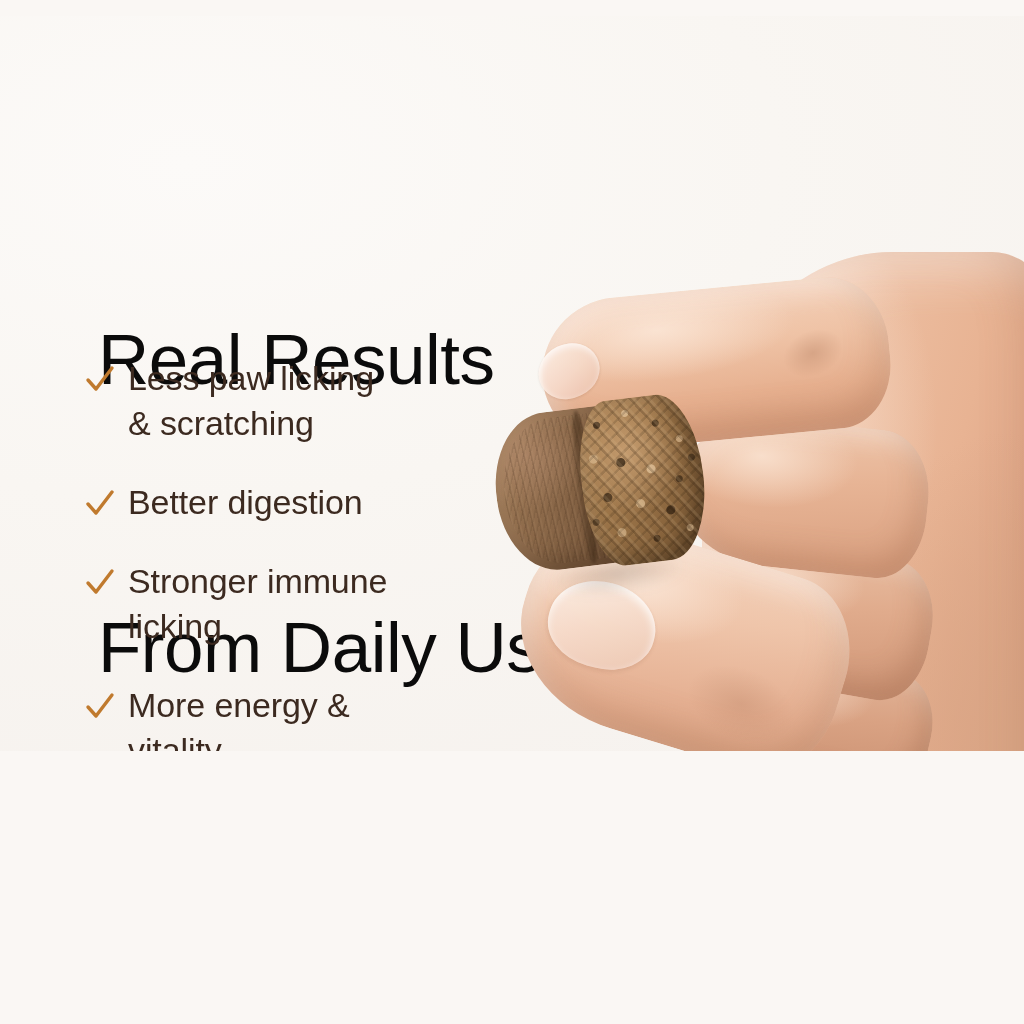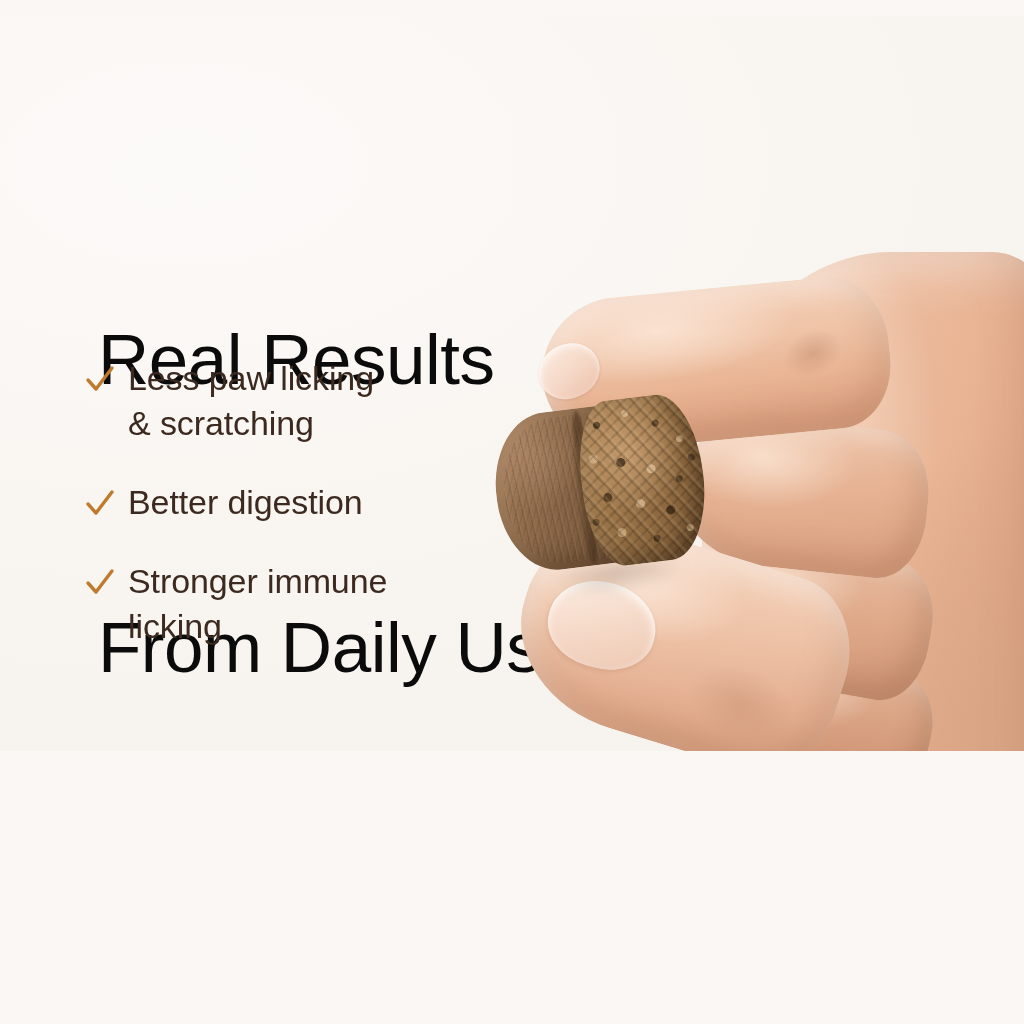--- a/index.html
+++ b/index.html
@@ -413,20 +413,29 @@
     <div class="benefit-row">
       <span class="check-icon">
         <svg viewBox="0 0 32 42" aria-hidden="true">
           <path d="M4 22 L12 31 L28 10" fill="none" stroke="#C07A2E" stroke-width="3.4" stroke-linecap="round" stroke-linejoin="round"></path>
         </svg>
       </span>
       <span class="benefit-text">Stronger immune
 licking</span>
     </div>
 
+    <div class="benefit-row">
+      <span class="check-icon">
+        <svg viewBox="0 0 32 42" aria-hidden="true">
+          <path d="M4 22 L12 31 L28 10" fill="none" stroke="#C07A2E" stroke-width="3.4" stroke-linecap="round" stroke-linejoin="round"></path>
+        </svg>
+      </span>
+      <span class="benefit-text">More energy &amp;
+vitality</span>
+    </div>
 
   </div>
 
   <div class="photo">
     <div class="hand-shadow"></div>
 
     <div class="palm"></div>
     <div class="pocket"></div>
 
     <div class="finger-pinky"></div>

